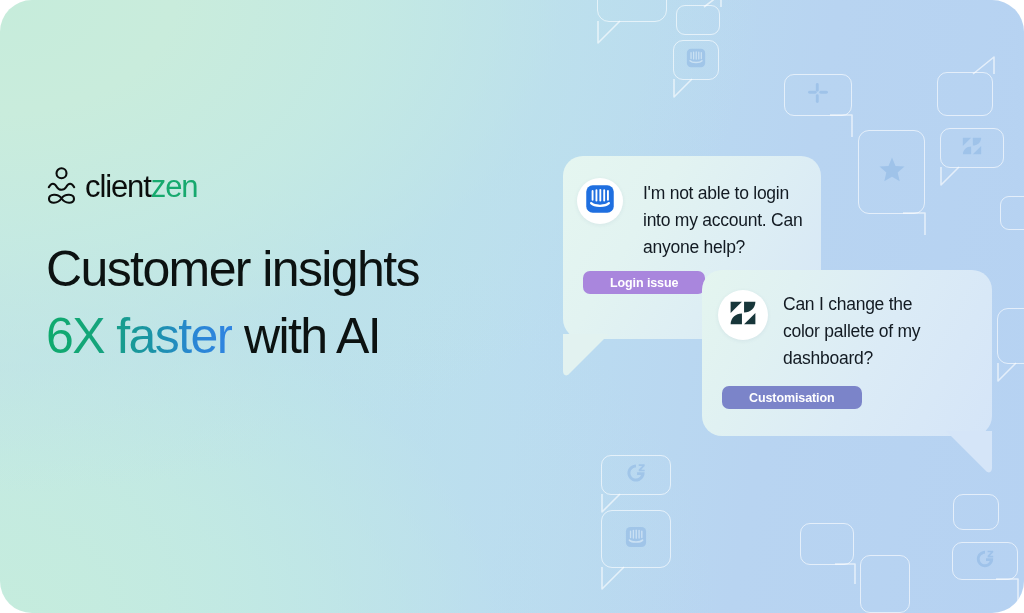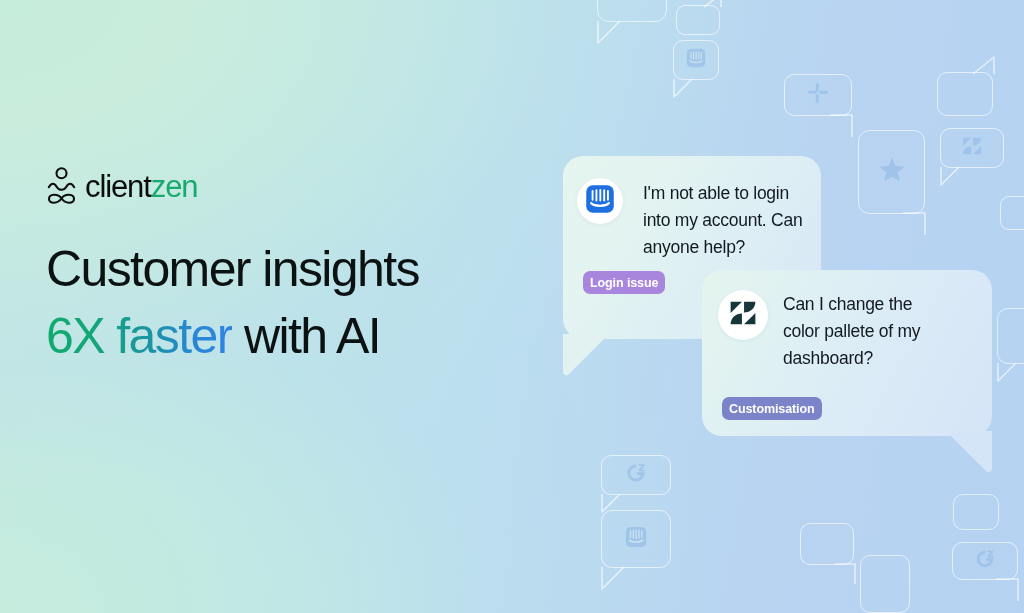--- a/index.html
+++ b/index.html
@@ -7,20 +7,21 @@
     width:1024px;height:613px;overflow:hidden;
     font-family:"Liberation Sans",sans-serif;
     -webkit-font-smoothing:antialiased;
   }
   #stage{
     position:relative;width:1024px;height:613px;overflow:hidden;
     background:
       radial-gradient(120% 130% at 0% 0%, #c6ecdb 0%, #c9ecdc 14%, rgba(197,234,226,0.85) 30%, rgba(190,226,233,0.45) 46%, rgba(186,216,240,0) 62%),
       radial-gradient(110% 120% at 0% 100%, #c5ecdd 0%, rgba(195,234,226,0.75) 22%, rgba(188,222,236,0.35) 44%, rgba(184,212,240,0) 64%),
       linear-gradient(100deg, #c9ecdb 0%, #c3e9e2 16%, #bce4ea 32%, #bbddf0 52%, #b8d4f1 74%, #b6d2f2 100%);
+    border-radius: 32px;
   }
 
   
   .bg-layer{position:absolute;inset:0;pointer-events:none;}
   .bgb{
     position:absolute;
     border:1.6px solid rgba(255,255,255,0.62);
     border-radius:12px;
     box-sizing:border-box;
   }
@@ -60,21 +61,21 @@
   .avatar{
     position:absolute;border-radius:50%;background:#ffffff;
     display:flex;align-items:center;justify-content:center;
     box-shadow:0 1px 4px rgba(40,70,110,.07);
   }
   .msg{position:absolute;color:#121a22;font-size:17.5px;line-height:1.53;letter-spacing:-0.25px;}
   .tag{
     position:absolute;border-radius:7px;color:#fff;
     font-size:12.5px;font-weight:600;letter-spacing:-0.1px;
     display:flex;align-items:center;justify-content:center;
-    padding:0 7px;height:23px;
+    padding:0 27px;height:23px;
   }
 
   #card1{left:563px;top:156px;width:258px;height:183px;}
   #card1 .body{
     background:linear-gradient(122deg,#e5f6f0 0%,#e2f3f1 32%,#ddeef4 62%,#d6e6f6 100%);
   }
   #card2{left:702px;top:270px;width:290px;height:166px;}
   #card2 .body{
     background:linear-gradient(118deg,#e4f5ef 0%,#e0f1f2 26%,#dbebf6 58%,#d5e5f8 100%);
   }
@@ -278,16 +279,16 @@
           <g fill="#17363a">
             <path d="M1.5,1.5 L12,1.5 L1.5,12 Z"></path>
             <path d="M1.5,22.5 C1.5,16.7 6.2,12.5 12,12.5 L12,22.5 Z"></path>
             <path d="M24.5,22.5 L14,22.5 L24.5,12 Z"></path>
             <path d="M24.5,1.5 C24.5,7.3 19.8,11.5 14,11.5 L14,1.5 Z"></path>
           </g>
         </svg>
       </span>
     </div>
     <div class="msg" style="left:81px;top:21px;width:165px;">Can I change the color pallete of my dashboard?</div>
-    <div class="tag" style="left:20px;top:127px;background:#7b84c9;">Customisation</div>
+    <div class="tag" style="left:20px;top:116px;background:#7b84c9;">Customisation</div>
   </div>
 
 </div>
 
 </body></html>

